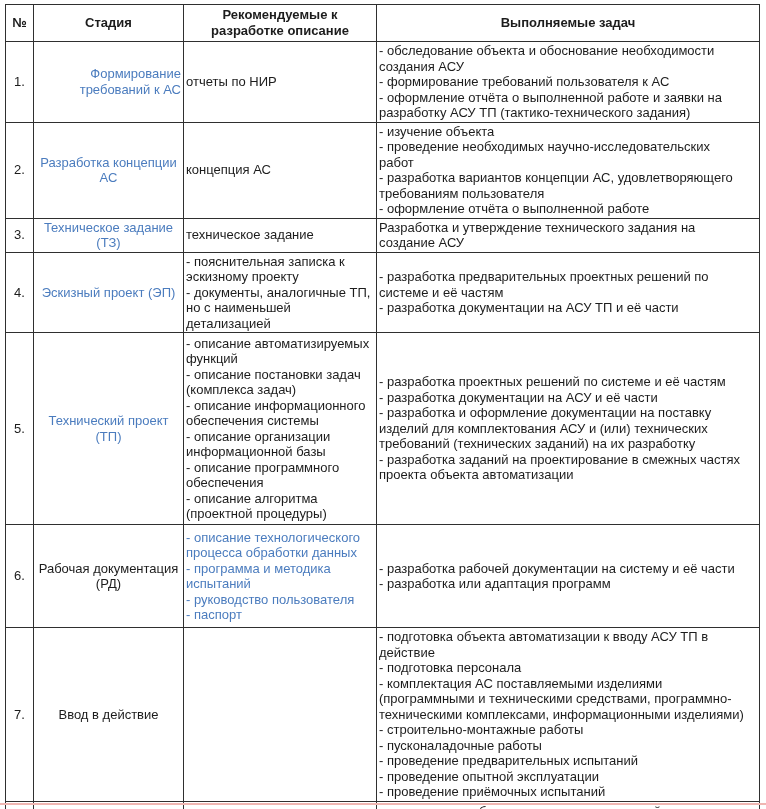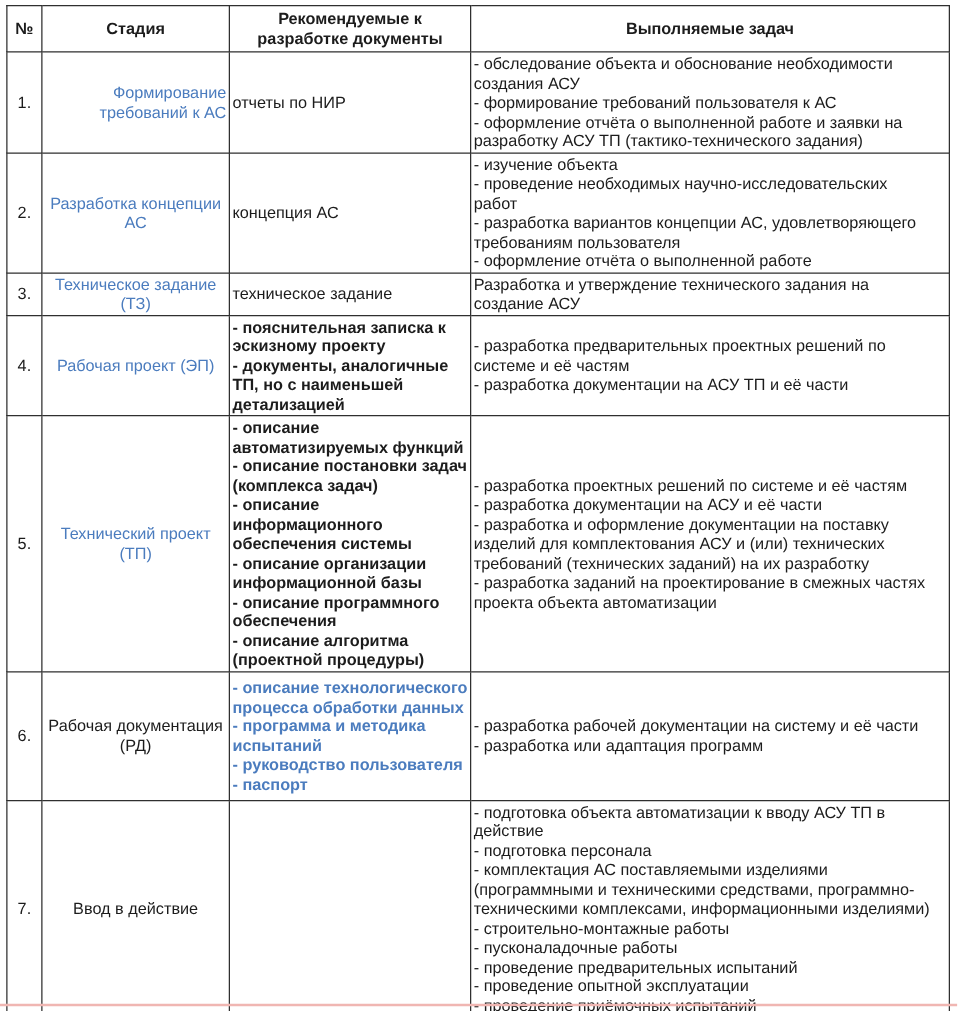--- a/index.html
+++ b/index.html
@@ -43,21 +43,21 @@
     text-align:center;
     font-size:13px;
     line-height:16px;
     height:34px;
     white-space:pre-line;
   }
   td.num{text-align:center;}
   td.stage{text-align:center;}
   td.stage.align-left{text-align:right;}
   td.docs{text-align:left;white-space:pre-line;}
-  td.docs.list{text-align:left;font-weight:bold;}
+  td.docs.list{text-align:left;}
   td.works{text-align:left;white-space:pre-line;padding-right:12px;}
   .link{color:var(--link);}
   tbody tr:last-child td{border-bottom:none;}
   tbody tr:nth-child(1){height:80px}
   tbody tr:nth-child(2){height:74px}
   tbody tr:nth-child(3){height:34px}
   tbody tr:nth-child(4){height:62px}
   tbody tr:nth-child(5){height:192px}
   tbody tr:nth-child(6){height:103px}
   tbody tr:nth-child(7){height:160px}
@@ -77,21 +77,21 @@
       <col class="c1">
         <col class="c2">
         <col class="c3">
         <col class="c4">
     </colgroup>
     <thead>
       <tr>
         <th>№</th>
         <th>Стадия</th>
         <th>Рекомендуемые к
-разработке документы</th>
+разработке описание</th>
         <th>Выполняемые задач</th>
       </tr>
     </thead>
     <tbody>
         <tr>
     <td class="num">1.</td>
     <td class="stage link align-left">Формирование требований к АС</td>
     <td class="docs">отчеты по НИР</td>
     <td class="works">- обследование объекта и обоснование необходимости создания АСУ
 - формирование требований пользователя к АС
@@ -107,21 +107,21 @@
 - оформление отчёта о выполненной работе</td>
   </tr>
         <tr>
     <td class="num">3.</td>
     <td class="stage link">Техническое задание (ТЗ)</td>
     <td class="docs">техническое задание</td>
     <td class="works">Разработка и утверждение технического задания на создание АСУ</td>
   </tr>
         <tr>
     <td class="num">4.</td>
-    <td class="stage link">Рабочая проект (ЭП)</td>
+    <td class="stage link">Эскизный проект (ЭП)</td>
     <td class="docs list">- пояснительная записка к эскизному проекту
 - документы, аналогичные ТП, но с наименьшей детализацией</td>
     <td class="works">- разработка предварительных проектных решений по системе и её частям
 - разработка документации на АСУ ТП и её части</td>
   </tr>
         <tr>
     <td class="num">5.</td>
     <td class="stage link">Технический проект (ТП)</td>
     <td class="docs list">- описание автоматизируемых функций
 - описание постановки задач (комплекса задач)

